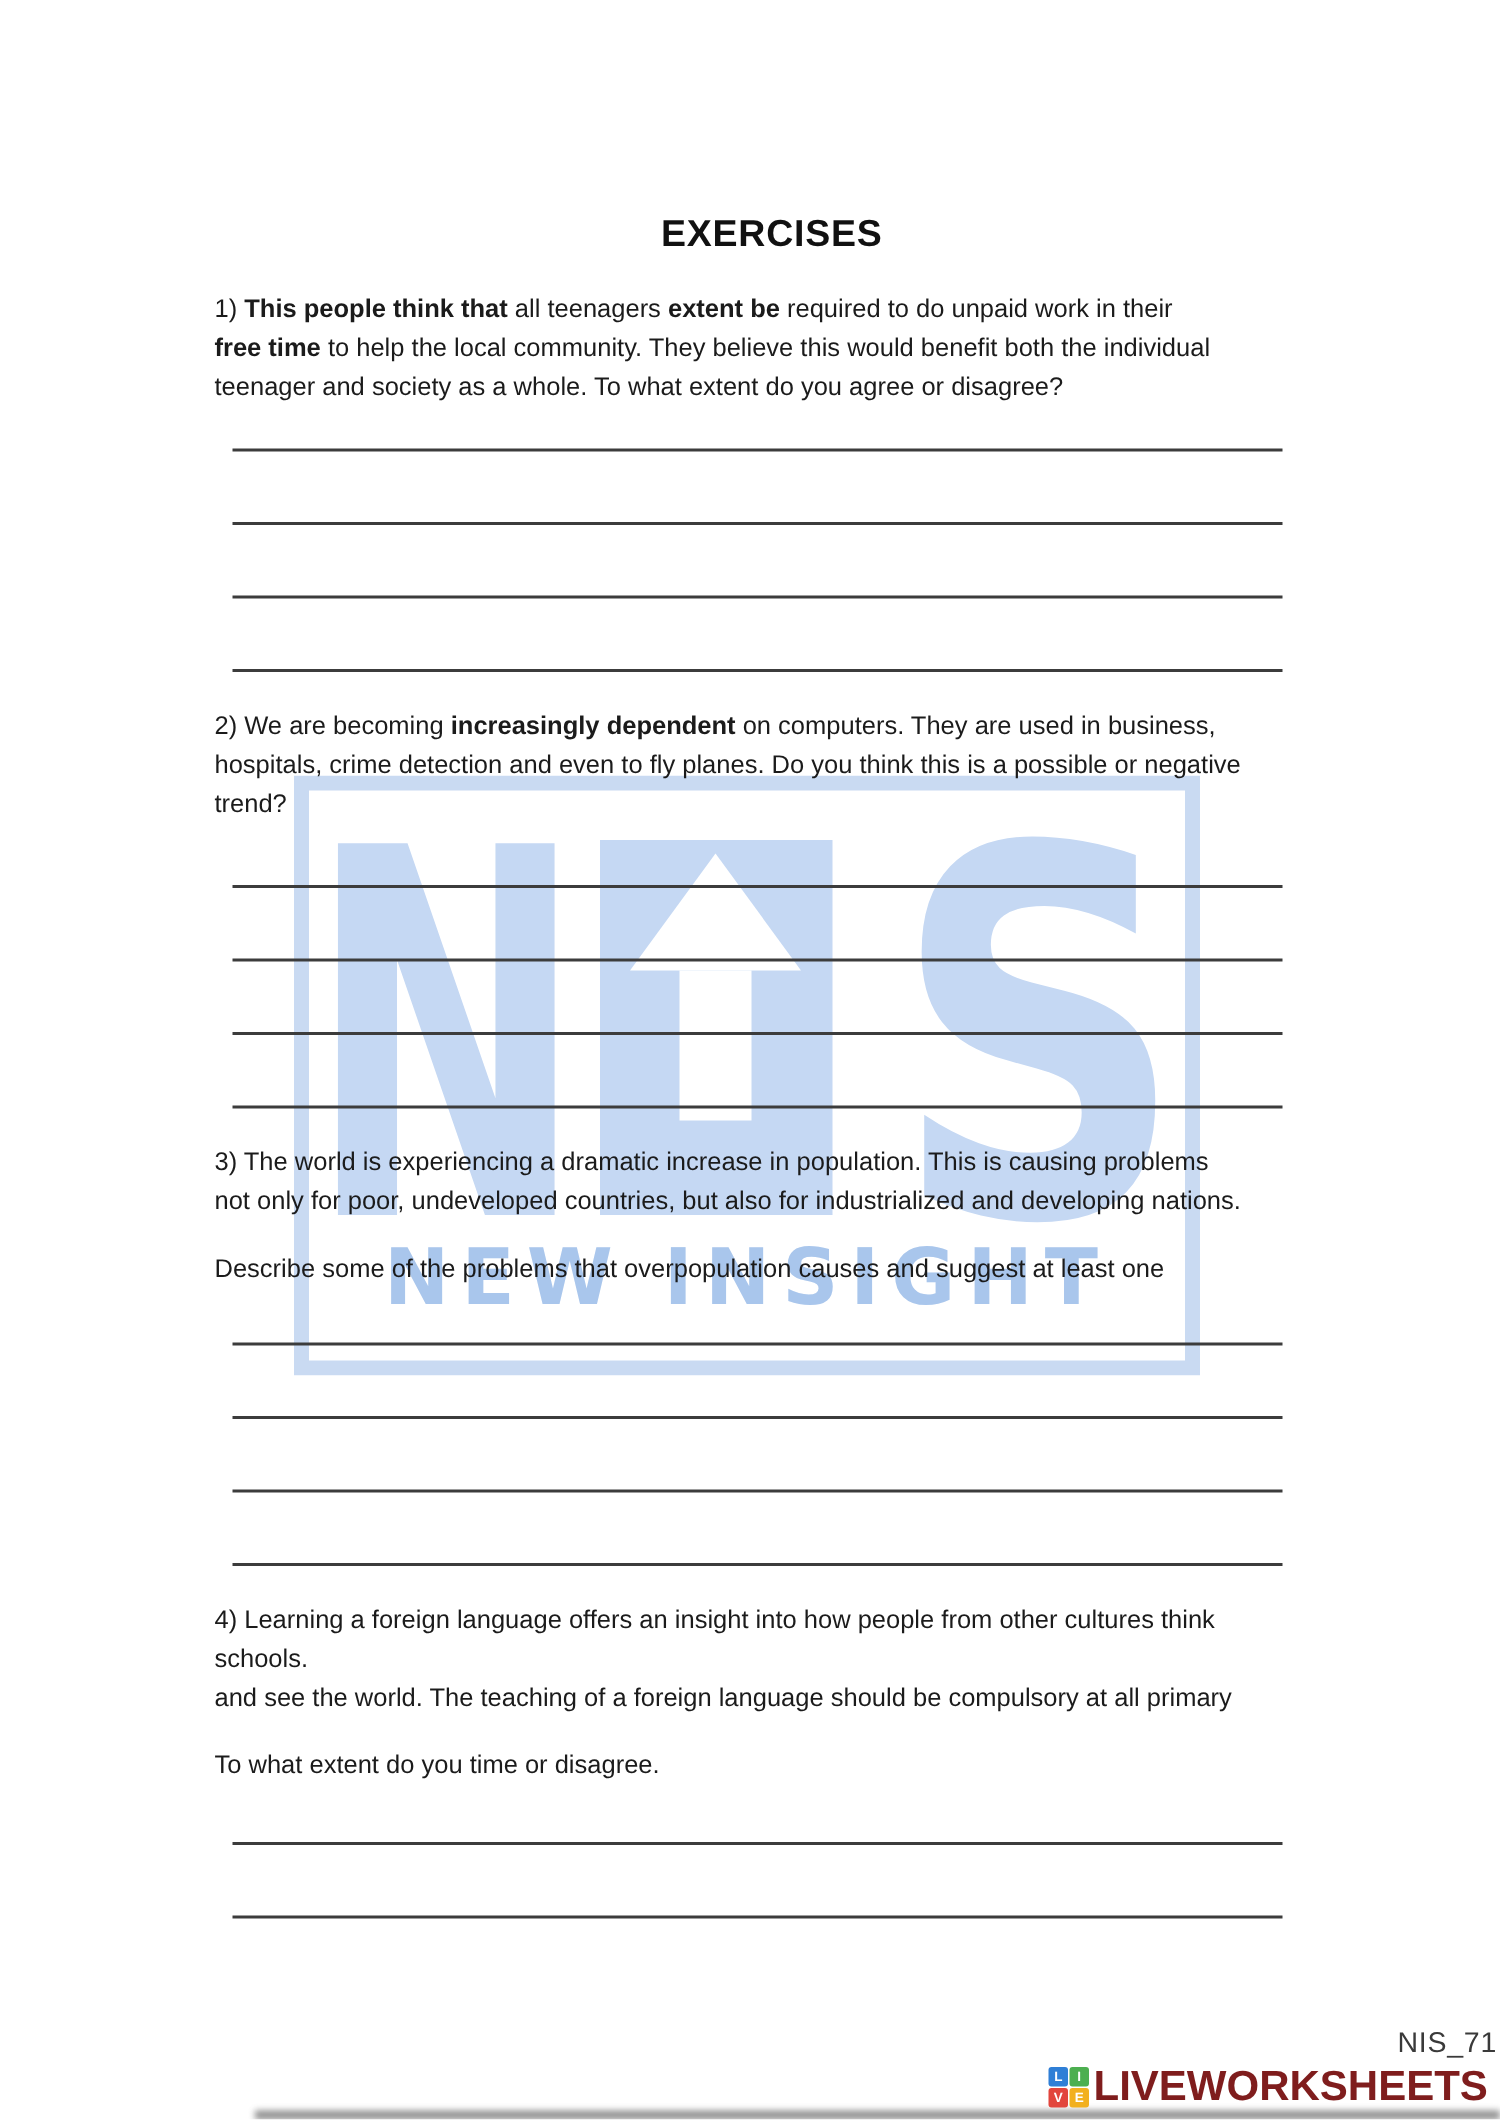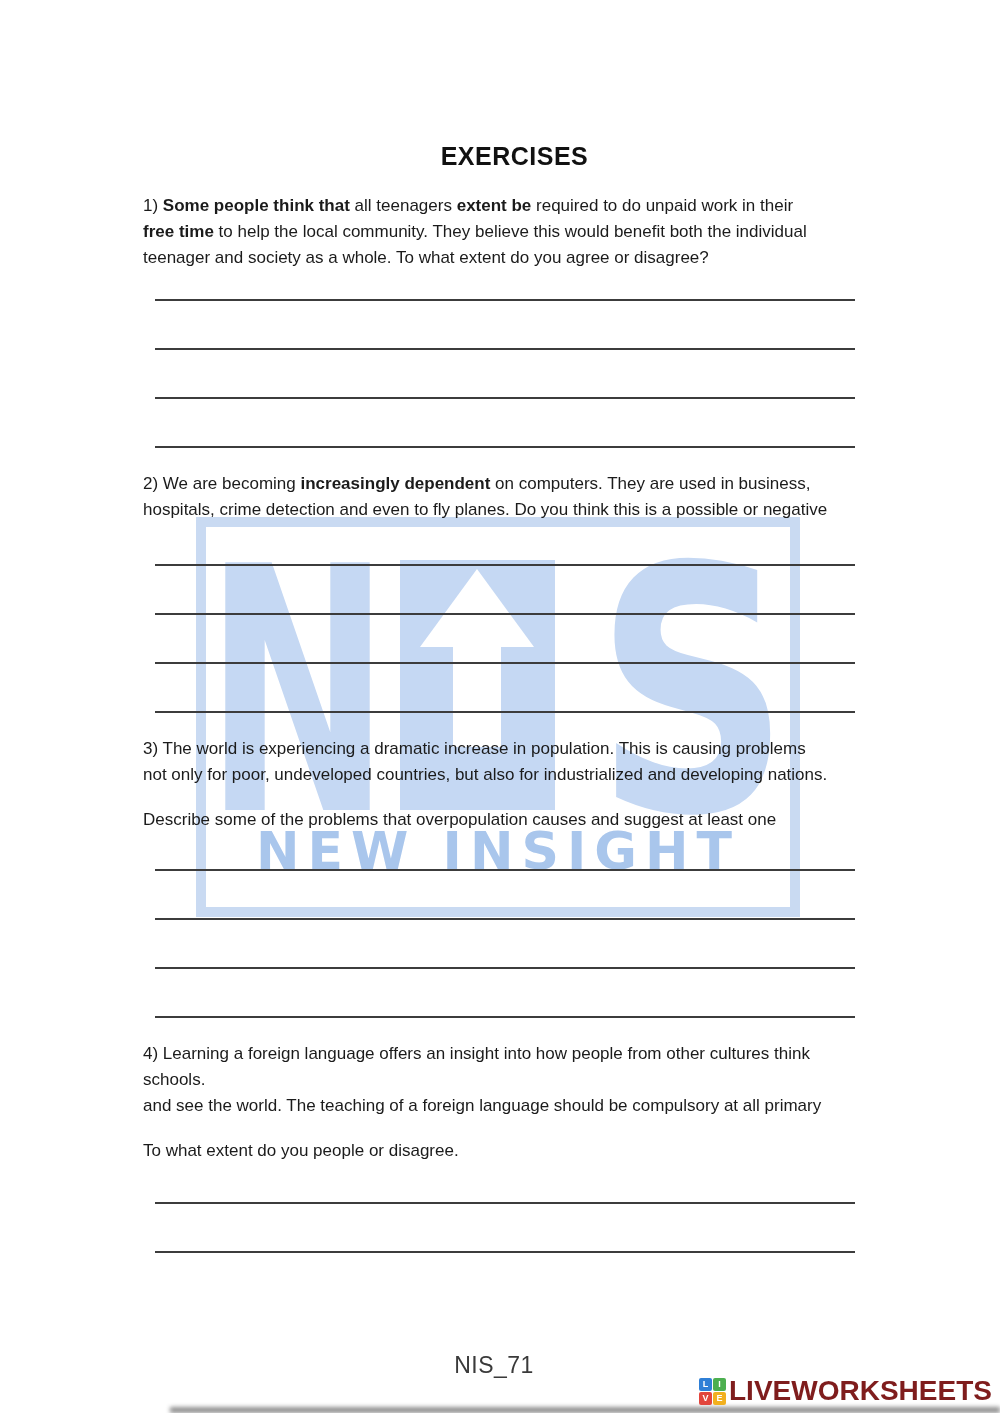--- a/index.html
+++ b/index.html
@@ -32,22 +32,22 @@
   .tline b{font-weight:bold;}
   .answer-line{
     height:47px;width:700px;margin-left:12px;
     border-bottom:2px solid #3c3c3c;
   }
   .section:nth-child(1) .answer-lines{margin-top:-19px;}
   .section:nth-child(2) .answer-lines{margin-top:-6px;}
   .section:nth-child(3) .answer-lines{margin-top:-11px;}
   .section:nth-child(4) .answer-lines{margin-top:-9px;}
   .footer-code{
-    position:absolute;left:0;right:12px;top:1352px;
-    text-align:center;font-size:23px;color:#3a3a3a;
+    position:absolute;left:0;right:2px;top:1352px;
+    text-align:right;font-size:19px;color:#3a3a3a;
     letter-spacing:0.5px;z-index:1;
   }
   .brand{
     position:absolute;left:699px;top:1372px;z-index:2;
     display:flex;align-items:center;gap:2px;
   }
   .brand-icon{
     display:grid;grid-template-columns:13px 13px;grid-auto-rows:13px;
     gap:1px;margin-right:1px;
   }
@@ -79,35 +79,36 @@
     <polygon points="425,88 425,112 359,100" fill="#ffffff"></polygon>
     <text x="399" y="293" font-size="340" font-weight="bold" font-family="DejaVu Sans, Liberation Sans, sans-serif" textLength="195" lengthAdjust="spacingAndGlyphs" fill="#c5d8f3">S</text>
     <text x="302" y="352" font-size="52" font-weight="bold" font-family="DejaVu Sans, Liberation Sans, sans-serif" text-anchor="middle" letter-spacing="8" fill="#a9c6ec">NEW INSIGHT</text>
   </svg>
 
   <div class="content">
     <h1 class="doc-title">EXERCISES</h1>
     <div id="sections">
         <div class="section">
           <div class="paragraph">
-            <div class="tline"><span>1) </span><b>Some people think that</b><span> all teenagers </span><b>extent be</b><span> required to do unpaid work in their</span></div>
+            <div class="tline"><span>1) </span><b>This people think that</b><span> all teenagers </span><b>extent be</b><span> required to do unpaid work in their</span></div>
             <div class="tline"><b>free time</b><span> to help the local community. They believe this would benefit both the individual</span></div>
             <div class="tline"><span>teenager and society as a whole. To what extent do you agree or disagree?</span></div>
           </div>
           <div class="answer-lines">
             <div class="answer-line"></div>
             <div class="answer-line"></div>
             <div class="answer-line"></div>
             <div class="answer-line"></div>
           </div>
         </div>
         <div class="section">
           <div class="paragraph">
             <div class="tline"><span>2) We are becoming </span><b>increasingly dependent</b><span> on computers. They are used in business,</span></div>
             <div class="tline"><span>hospitals, crime detection and even to fly planes. Do you think this is a possible or negative</span></div>
+            <div class="tline"><span>trend?</span></div>
           </div>
           <div class="answer-lines">
             <div class="answer-line"></div>
             <div class="answer-line"></div>
             <div class="answer-line"></div>
             <div class="answer-line"></div>
           </div>
         </div>
         <div class="section">
           <div class="paragraph">
@@ -124,21 +125,21 @@
             <div class="answer-line"></div>
           </div>
         </div>
         <div class="section">
           <div class="paragraph">
             <div class="tline"><span>4) Learning a foreign language offers an insight into how people from other cultures think</span></div>
             <div class="tline"><span>schools.</span></div>
             <div class="tline"><span>and see the world. The teaching of a foreign language should be compulsory at all primary</span></div>
           </div>
           <div class="paragraph">
-            <div class="tline"><span>To what extent do you people or disagree.</span></div>
+            <div class="tline"><span>To what extent do you time or disagree.</span></div>
           </div>
           <div class="answer-lines">
             <div class="answer-line"></div>
             <div class="answer-line"></div>
           </div>
         </div>
       </div>
   </div>
 
   <div class="footer-code">NIS_71</div>

